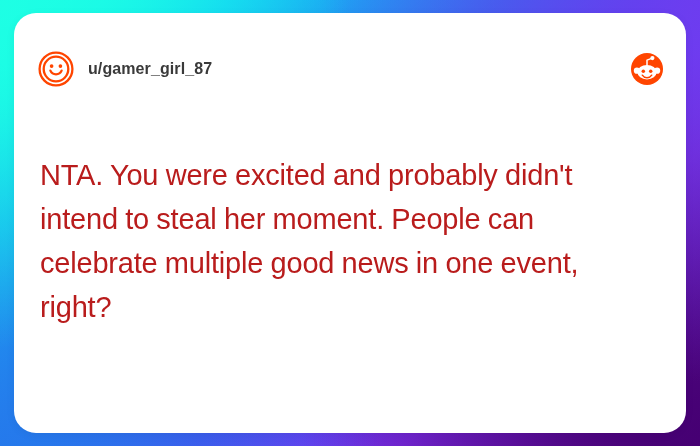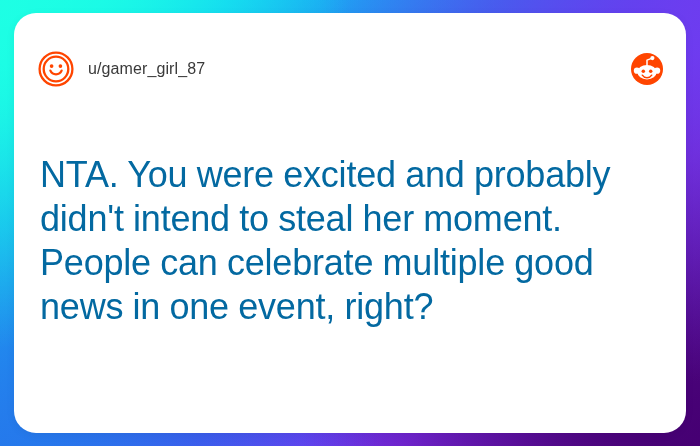--- a/index.html
+++ b/index.html
@@ -67,44 +67,44 @@
 
   .avatar {
     width:36px; height:36px;
     flex:0 0 36px;
     display:block;
   }
 
   .username {
     margin-left:14px;
     font-size:16px;
-    font-weight:400;
+    font-weight:700;
     color:#3a3a3a;
     letter-spacing:.1px;
     white-space:nowrap;
   }
 
   .spacer { flex:1 1 auto; }
 
   .brand-logo {
     width:34px; height:34px;
     flex:0 0 34px;
     display:block;
   }
 
   
   .comment-body {
     position:absolute;
     left:26px;
     right:34px;
     top:140px;
-    font-size:36px;
+    font-size:29px;
     line-height:44px;
     font-weight:400;
-    color:#0369a1;
+    color:#b91c1c;
     letter-spacing:-.2px;
     word-spacing:-.5px;
   }
 </style>
 </head>
 <body>
 
 <div id="backdrop">
   <div id="backdrop-glow"></div>
 </div>

